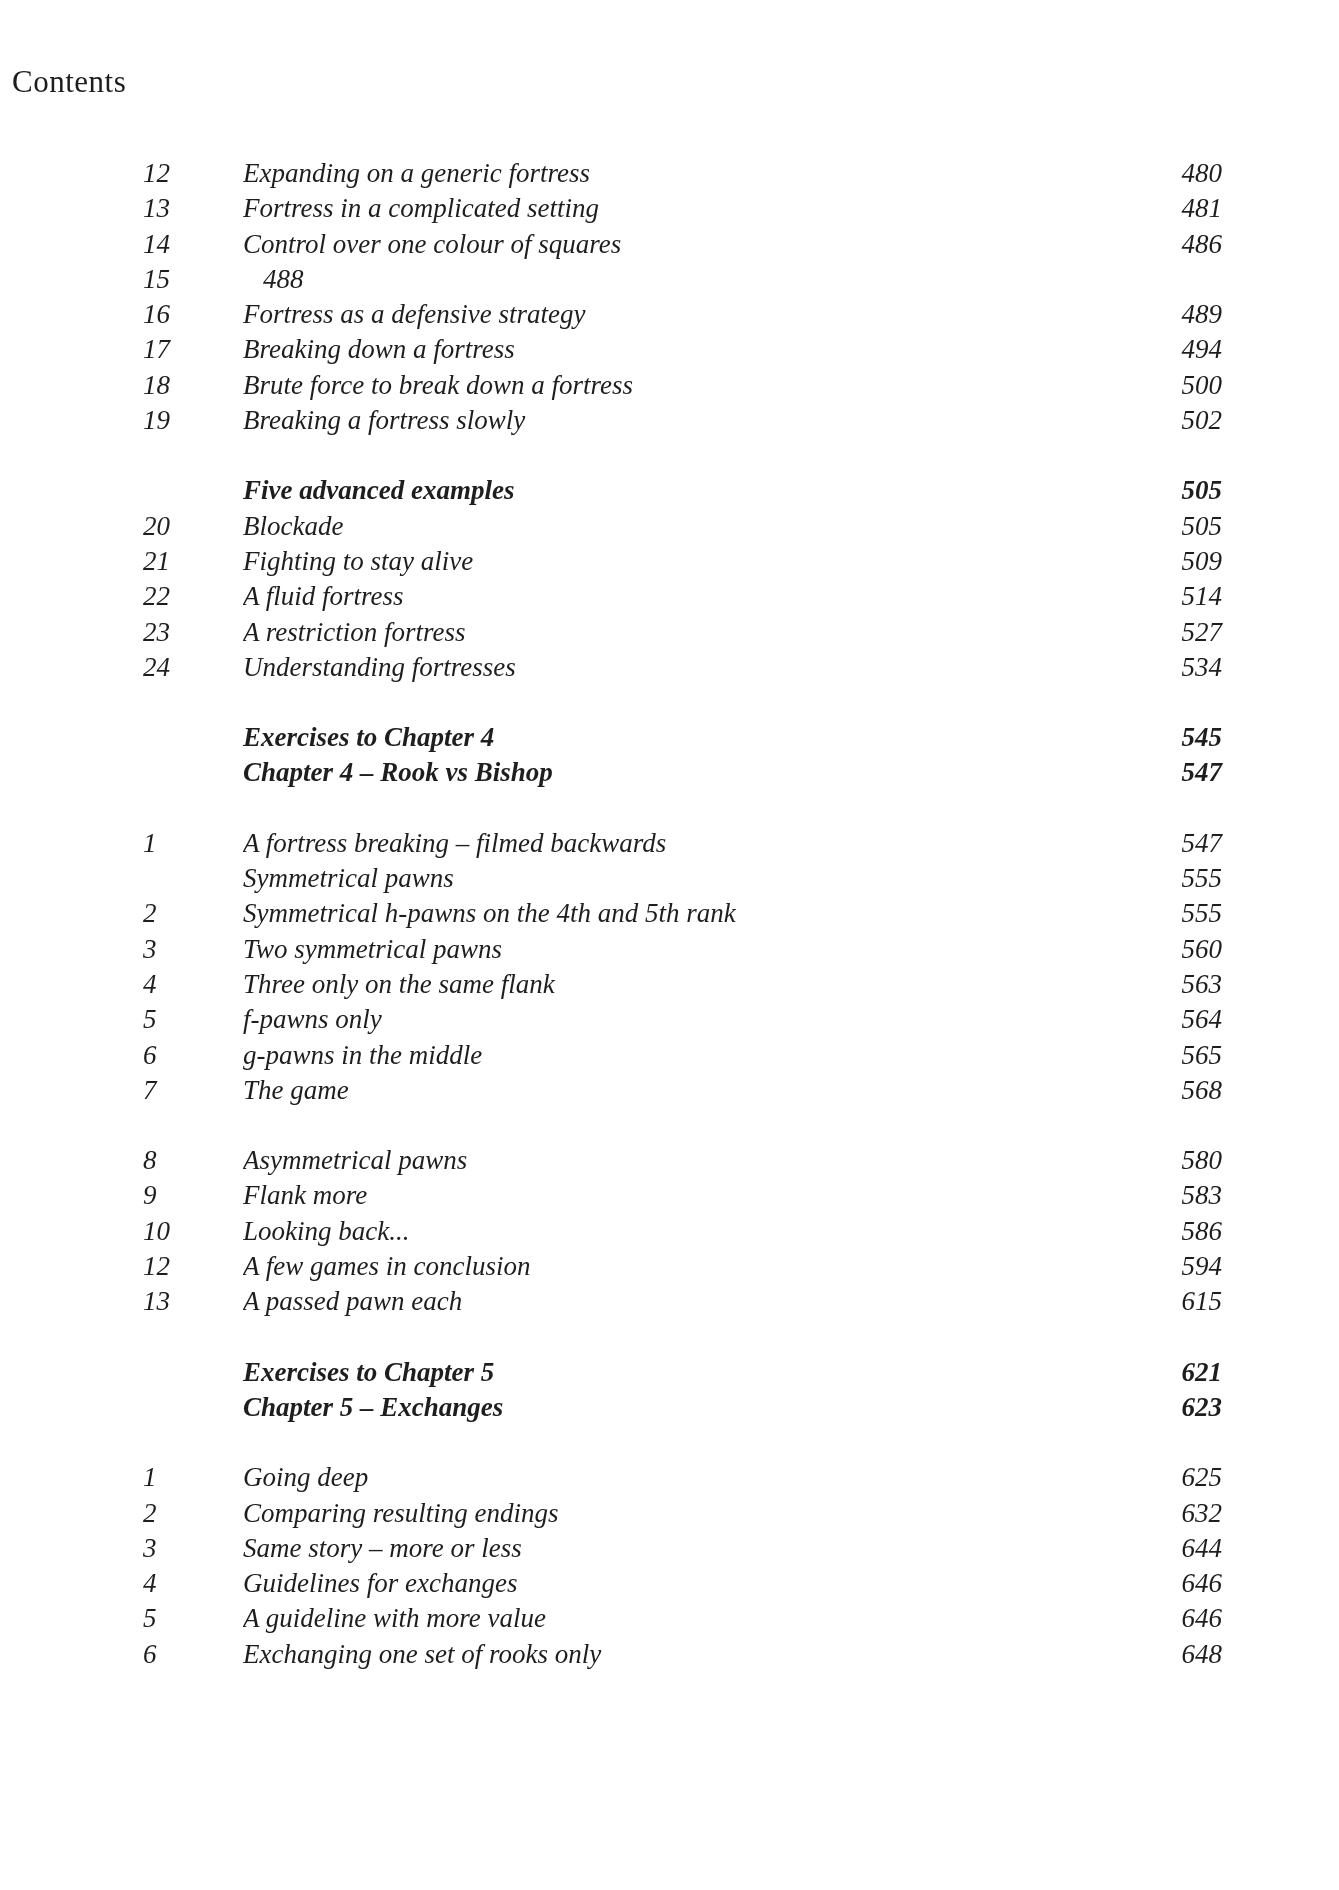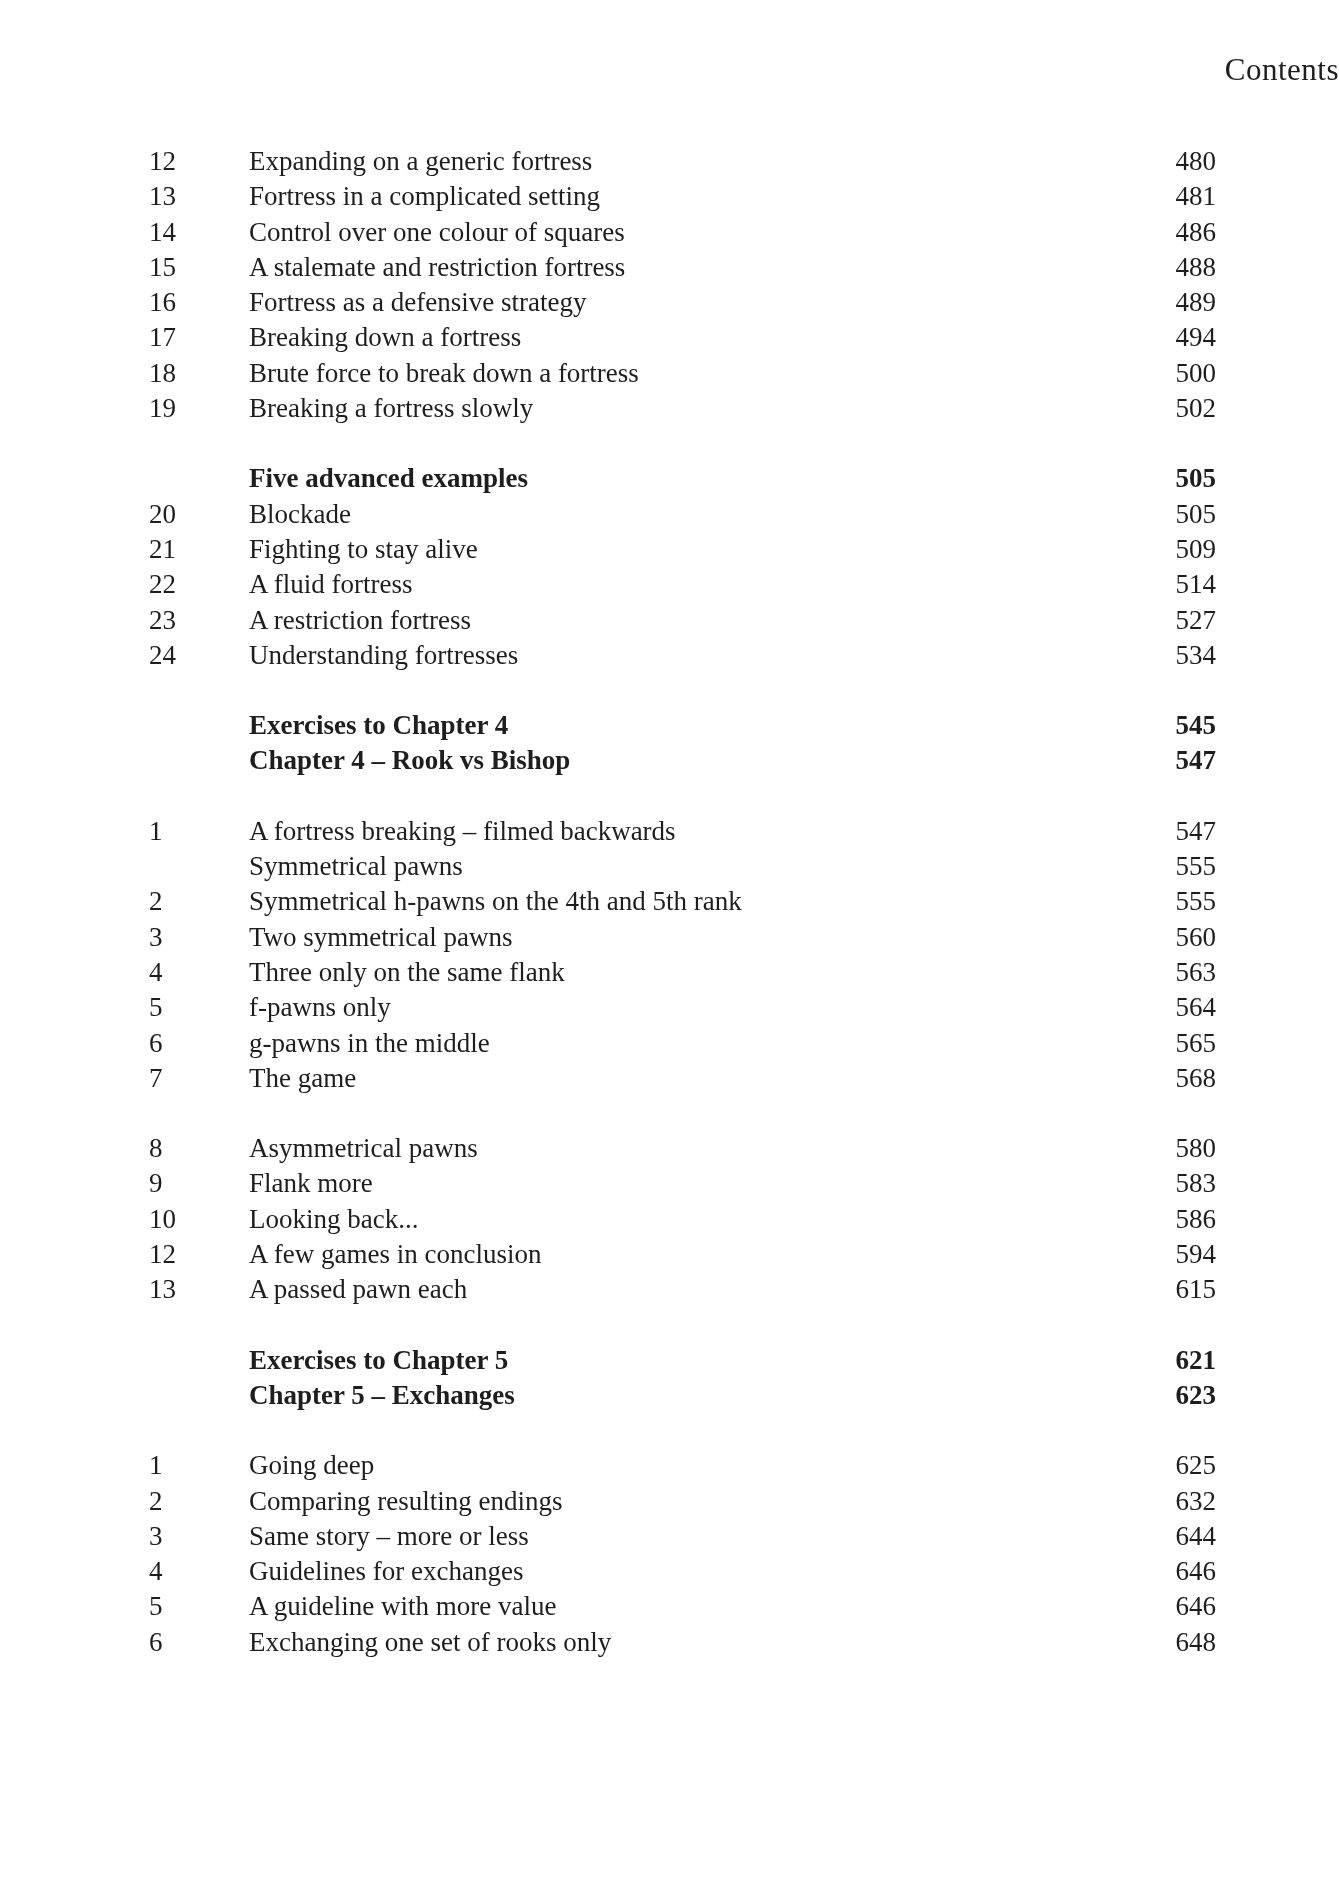--- a/index.html
+++ b/index.html
@@ -9,34 +9,34 @@
   }
   body {
     width: 1339px;
     height: 1890px;
     position: relative;
     font-family: "Liberation Serif", "DejaVu Serif", serif;
     color: #1e1e1e;
     overflow: hidden;
   }
   .contents-title {
-    margin: 0;
+    margin: 12px;
     padding-top: 52px;
-    text-align: right;
+    text-align: left;
     font-size: 31px;
     font-weight: normal;
     line-height: 36px;
     letter-spacing: 0.5px;
   }
   .toc {
     margin-top: 56px;
     margin-left: 143px;
     margin-right: 117px;
   }
-  .toc-block { margin: 6px; }
+  .toc-block { margin: 0; font-style: italic; }
   .toc-block + .toc-block { margin-top: 35px; }
   .toc-row {
     display: flex;
     align-items: baseline;
     font-size: 27px;
     line-height: 35.3px;
   }
   .toc-row.bold { font-weight: bold; }
   .toc-row .num {
     width: 100px;
@@ -71,21 +71,20 @@
           <span class="title">Fortress in a complicated setting</span>
           <span class="page">481</span>
         </div>
         <div class="toc-row">
           <span class="num">14</span>
           <span class="title">Control over one colour of squares</span>
           <span class="page">486</span>
         </div>
         <div class="toc-row">
           <span class="num">15</span>
-          <span class="title">A stalemate and restriction fortress</span>
           <span class="page">488</span>
         </div>
         <div class="toc-row">
           <span class="num">16</span>
           <span class="title">Fortress as a defensive strategy</span>
           <span class="page">489</span>
         </div>
         <div class="toc-row">
           <span class="num">17</span>
           <span class="title">Breaking down a fortress</span>

